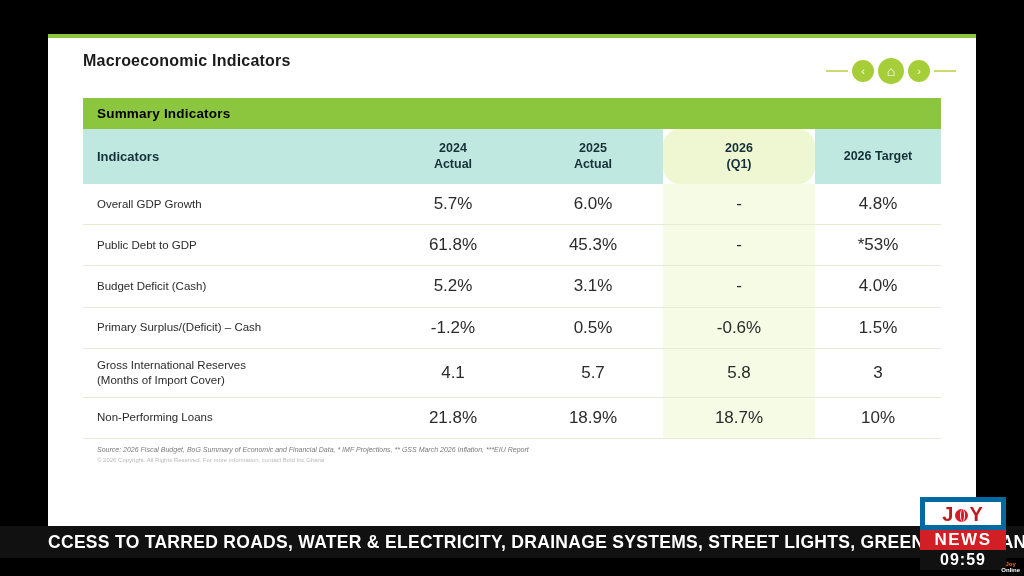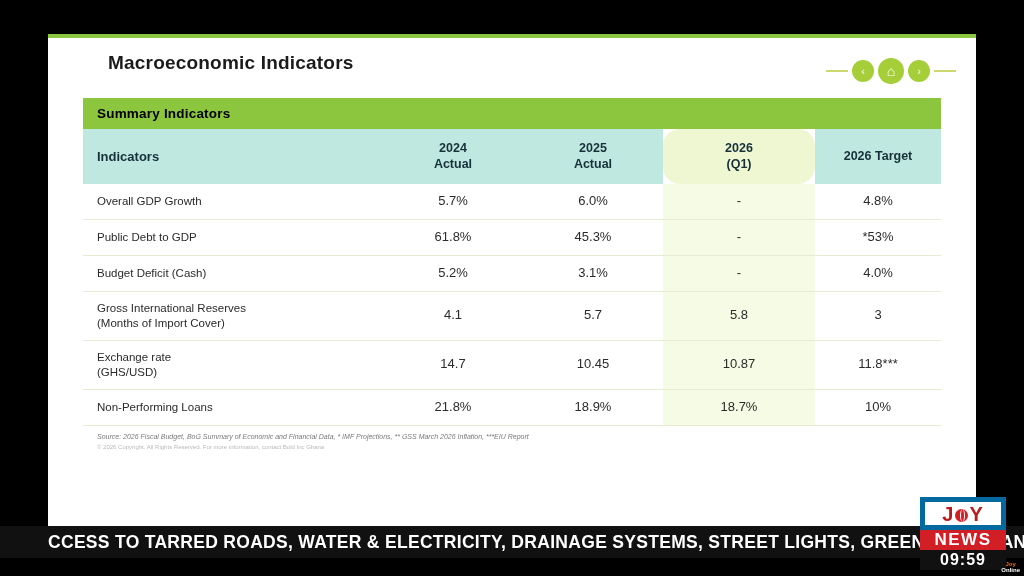--- a/index.html
+++ b/index.html
@@ -51,25 +51,24 @@
     position: absolute;
     left: 0;
     top: 4px;
     width: 928px;
     height: 54px;
   }
   .slide-title {
     position: absolute;
     left: 35px;
     top: 14px;
-    font-size: 19px;
+    font-size: 16px;
     font-weight: bold;
     color: #1b1b1b;
     letter-spacing: 0.2px;
-    margin-left: 25px;
   }
   
   .nav-cluster {
     position: absolute;
     right: 20px;
     top: 20px;
     display: flex;
     align-items: center;
     gap: 4px;
   }
@@ -135,21 +134,21 @@
   thead th.ind {
     text-align: left;
     padding-left: 14px;
     font-size: 13px;
   }
   thead th.hl {
     background: #eef7d2;
     border-radius: 17px;
   }
   tbody td {
-    font-size: 13px;
+    font-size: 17px;
     color: #2b2b2b;
     padding: 9px 6px;
     text-align: center;
     vertical-align: middle;
     border-bottom: 1px solid #e6ecd2;
     line-height: 1.3;
   }
   tbody td.label {
     text-align: left;
     padding-left: 14px;
@@ -370,44 +369,43 @@
               </td>
             <td>5.2%</td>
             <td>3.1%</td>
             <td class="hl">-</td>
             <td>
                 <div>4.0%</div>
               </td>
           </tr>
           <tr>
             <td class="label">
+                <div>Primary Surplus/(Deficit) – Cash</div>
+              </td>
+            <td>-1.2%</td>
+            <td>0.5%</td>
+            <td class="hl">-0.6%</td>
+            <td>
+                <div>1.5%</div>
+              </td>
+          </tr>
+          <tr>
+            <td class="label">
               <div>Gross International Reserves</div>
               <div>(Months of Import Cover)</div>
             </td>
             <td>4.1</td>
             <td>5.7</td>
             <td class="hl">5.8</td>
             <td>
                 <div>3</div>
               </td>
           </tr>
           <tr>
             <td class="label">
-              <div>Exchange rate</div>
-              <div>(GHS/USD)</div>
-            </td>
-            <td>14.7</td>
-            <td>10.45</td>
-            <td class="hl">10.87</td>
-            <td>
-                <div>11.8***</div>
-              </td>
-          </tr>
-          <tr>
-            <td class="label">
                 <div>Non-Performing Loans</div>
               </td>
             <td>21.8%</td>
             <td>18.9%</td>
             <td class="hl">18.7%</td>
             <td>
                 <div>10%</div>
               </td>
           </tr>
         </tbody>

